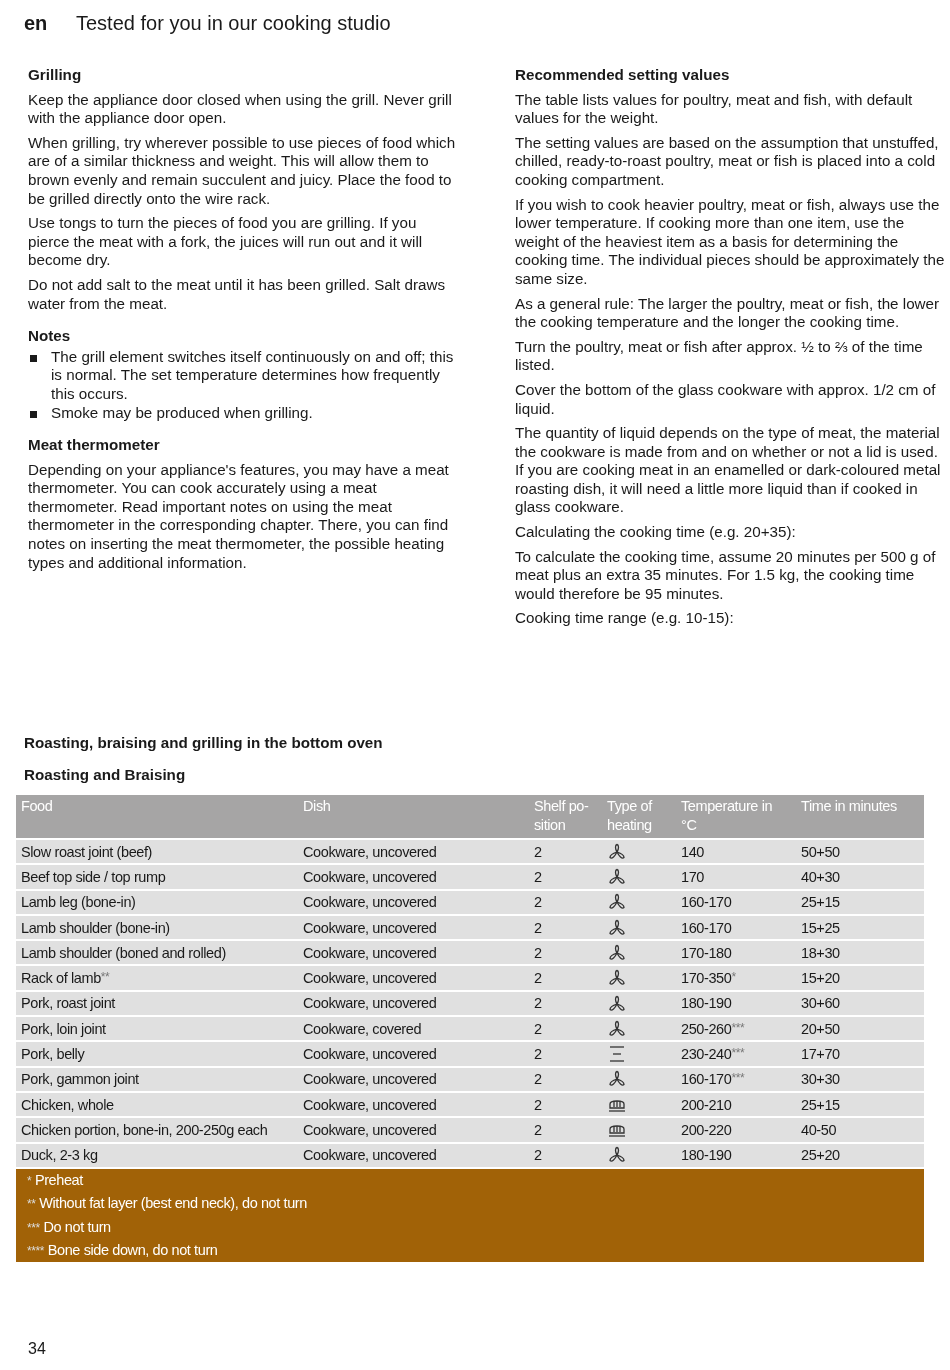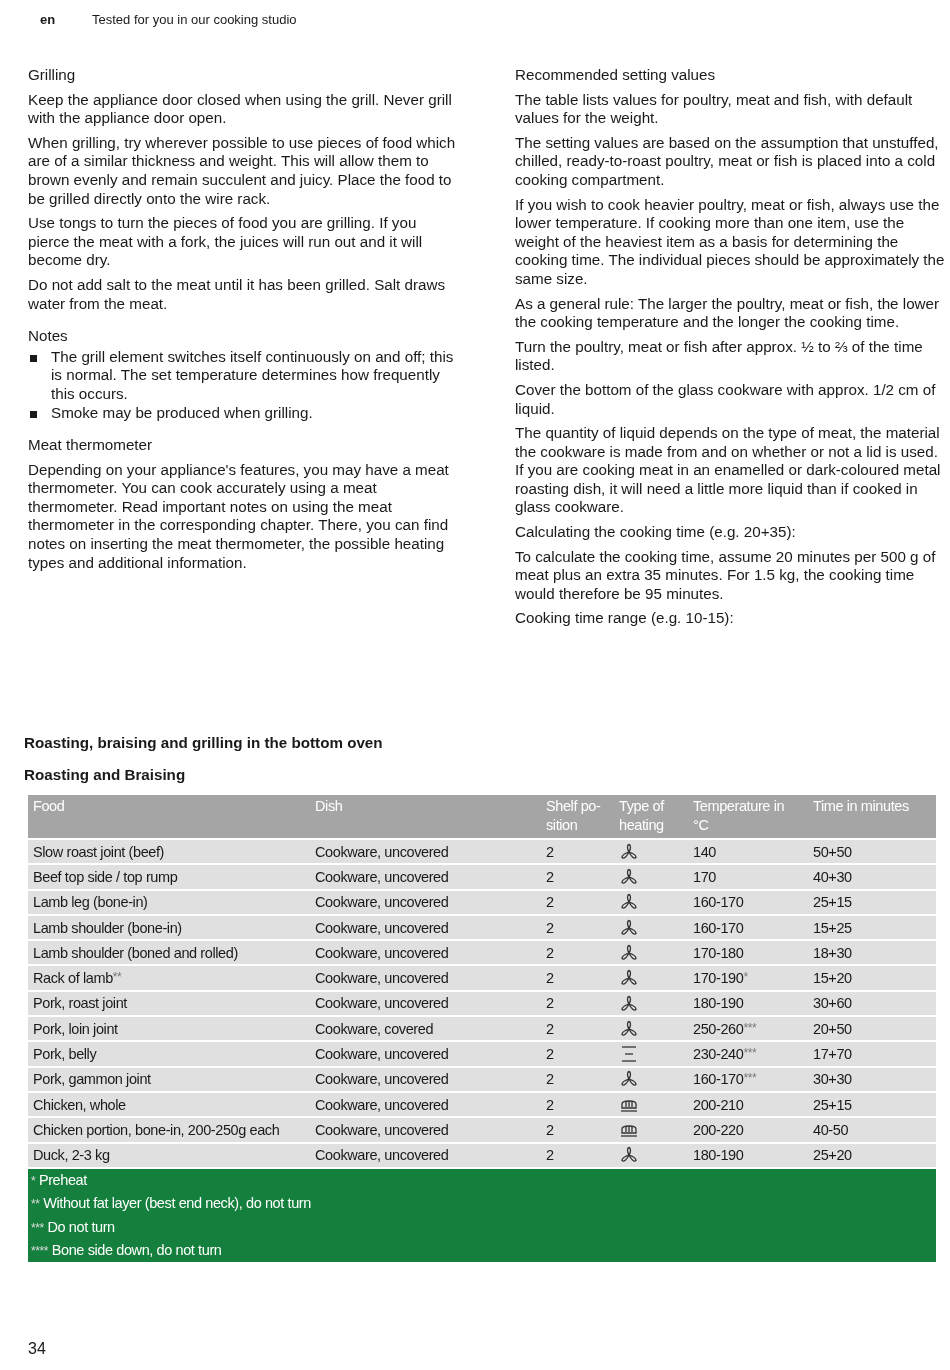--- a/index.html
+++ b/index.html
@@ -1,33 +1,33 @@
 <!DOCTYPE html>
 <html><head>
 <meta charset="utf-8">
 <style>
   * { box-sizing: border-box; margin: 0; padding: 0; }
   body { width: 950px; height: 1370px; background: #fff; font-family: "Liberation Sans", sans-serif; color: #1a1a1a; position: relative; overflow: hidden; }
-  .header { position: absolute; top: 12px; left: 40px; font-size: 13px; display: flex; }
+  .header { position: absolute; top: 12px; left: 24px; font-size: 20px; display: flex; }
   .header .lang { font-weight: bold; width: 52px; }
   .col { position: absolute; top: 66px; width: 428px; font-size: 15.2px; line-height: 18.6px; }
   .col.left { left: 28px; }
   .col.right { left: 507px; width: 432px; margin-left: 8px; }
-  h3 { font-size: 15.2px; font-weight: normal; margin-bottom: 6px; }
+  h3 { font-size: 15.2px; font-weight: bold; margin-bottom: 6px; }
   p { margin-bottom: 6px; }
   .spacer { height: 8px; }
   ul.notes { list-style: none; margin-bottom: 14px; }
   ul.notes li { position: relative; padding-left: 23px; }
   ul.notes li::before { content: ""; position: absolute; left: 2px; top: 7px; width: 7px; height: 7px; background: #1a1a1a; }
   .sec-title { position: absolute; left: 24px; font-size: 15.2px; font-weight: bold; }
-  table { position: absolute; left: 28px; top: 795px; width: 908px; border-collapse: collapse; font-family: "Liberation Sans Narrow", "Liberation Sans", sans-serif; font-size: 14.5px; letter-spacing: -0.4px; }
+  table { position: absolute; left: 16px; top: 795px; width: 908px; border-collapse: collapse; font-family: "Liberation Sans Narrow", "Liberation Sans", sans-serif; font-size: 14.5px; letter-spacing: -0.4px; }
   thead th { background: #a6a5a5; color: #fff; font-weight: normal; text-align: left; vertical-align: top; padding: 2px 5px 3px 5px; line-height: 19px; height: 44px; border-bottom: 2px solid #fff; }
   tbody td { background: #e0e0e0; padding: 0 5px; height: 25.3px; border-bottom: 2px solid #fff; white-space: nowrap; }
   td .sup { color: #777; font-size: 12px; vertical-align: top; }
-  tfoot td { background: #15803d; color: #fff; padding: 0 3px; height: 23.5px; }
+  tfoot td { background: #a16207; color: #fff; padding: 0 11px; height: 23.5px; }
   tfoot td .stars { color: #ddd; font-size: 12px; }
   .icon { display: inline-block; width: 20px; height: 18px; vertical-align: middle; }
   .page-num { position: absolute; left: 28px; top: 1340px; font-size: 16px; }
 </style>
 </head>
 <body>
 
 <div class="header">
   <span class="lang">en</span>
   <span>Tested for you in our cooking studio</span>
@@ -160,21 +160,21 @@
         <td><span>Rack of lamb</span><span class="sup">**</span></td>
         <td>Cookware, uncovered</td>
         <td>2</td>
         <td><span class="icon"><svg viewBox="0 0 20 18" width="20" height="18">
               <g fill="none" stroke="#333" stroke-width="1.3">
                 <path d="M10 9 C8 6 8 2 10 1.5 C12 2 12 6 10 9Z"></path>
                 <path d="M10 9 C7 10 3 12 3 14.5 C5 16.5 8 13 10 9Z"></path>
                 <path d="M10 9 C13 10 17 12 17 14.5 C15 16.5 12 13 10 9Z"></path>
               </g>
             </svg></span></td>
-        <td><span>170-190</span><span class="sup">*</span></td>
+        <td><span>170-350</span><span class="sup">*</span></td>
         <td>15+20</td>
       </tr>
       <tr>
         <td><span>Pork, roast joint</span><span class="sup"></span></td>
         <td>Cookware, uncovered</td>
         <td>2</td>
         <td><span class="icon"><svg viewBox="0 0 20 18" width="20" height="18">
               <g fill="none" stroke="#333" stroke-width="1.3">
                 <path d="M10 9 C8 6 8 2 10 1.5 C12 2 12 6 10 9Z"></path>
                 <path d="M10 9 C7 10 3 12 3 14.5 C5 16.5 8 13 10 9Z"></path>

